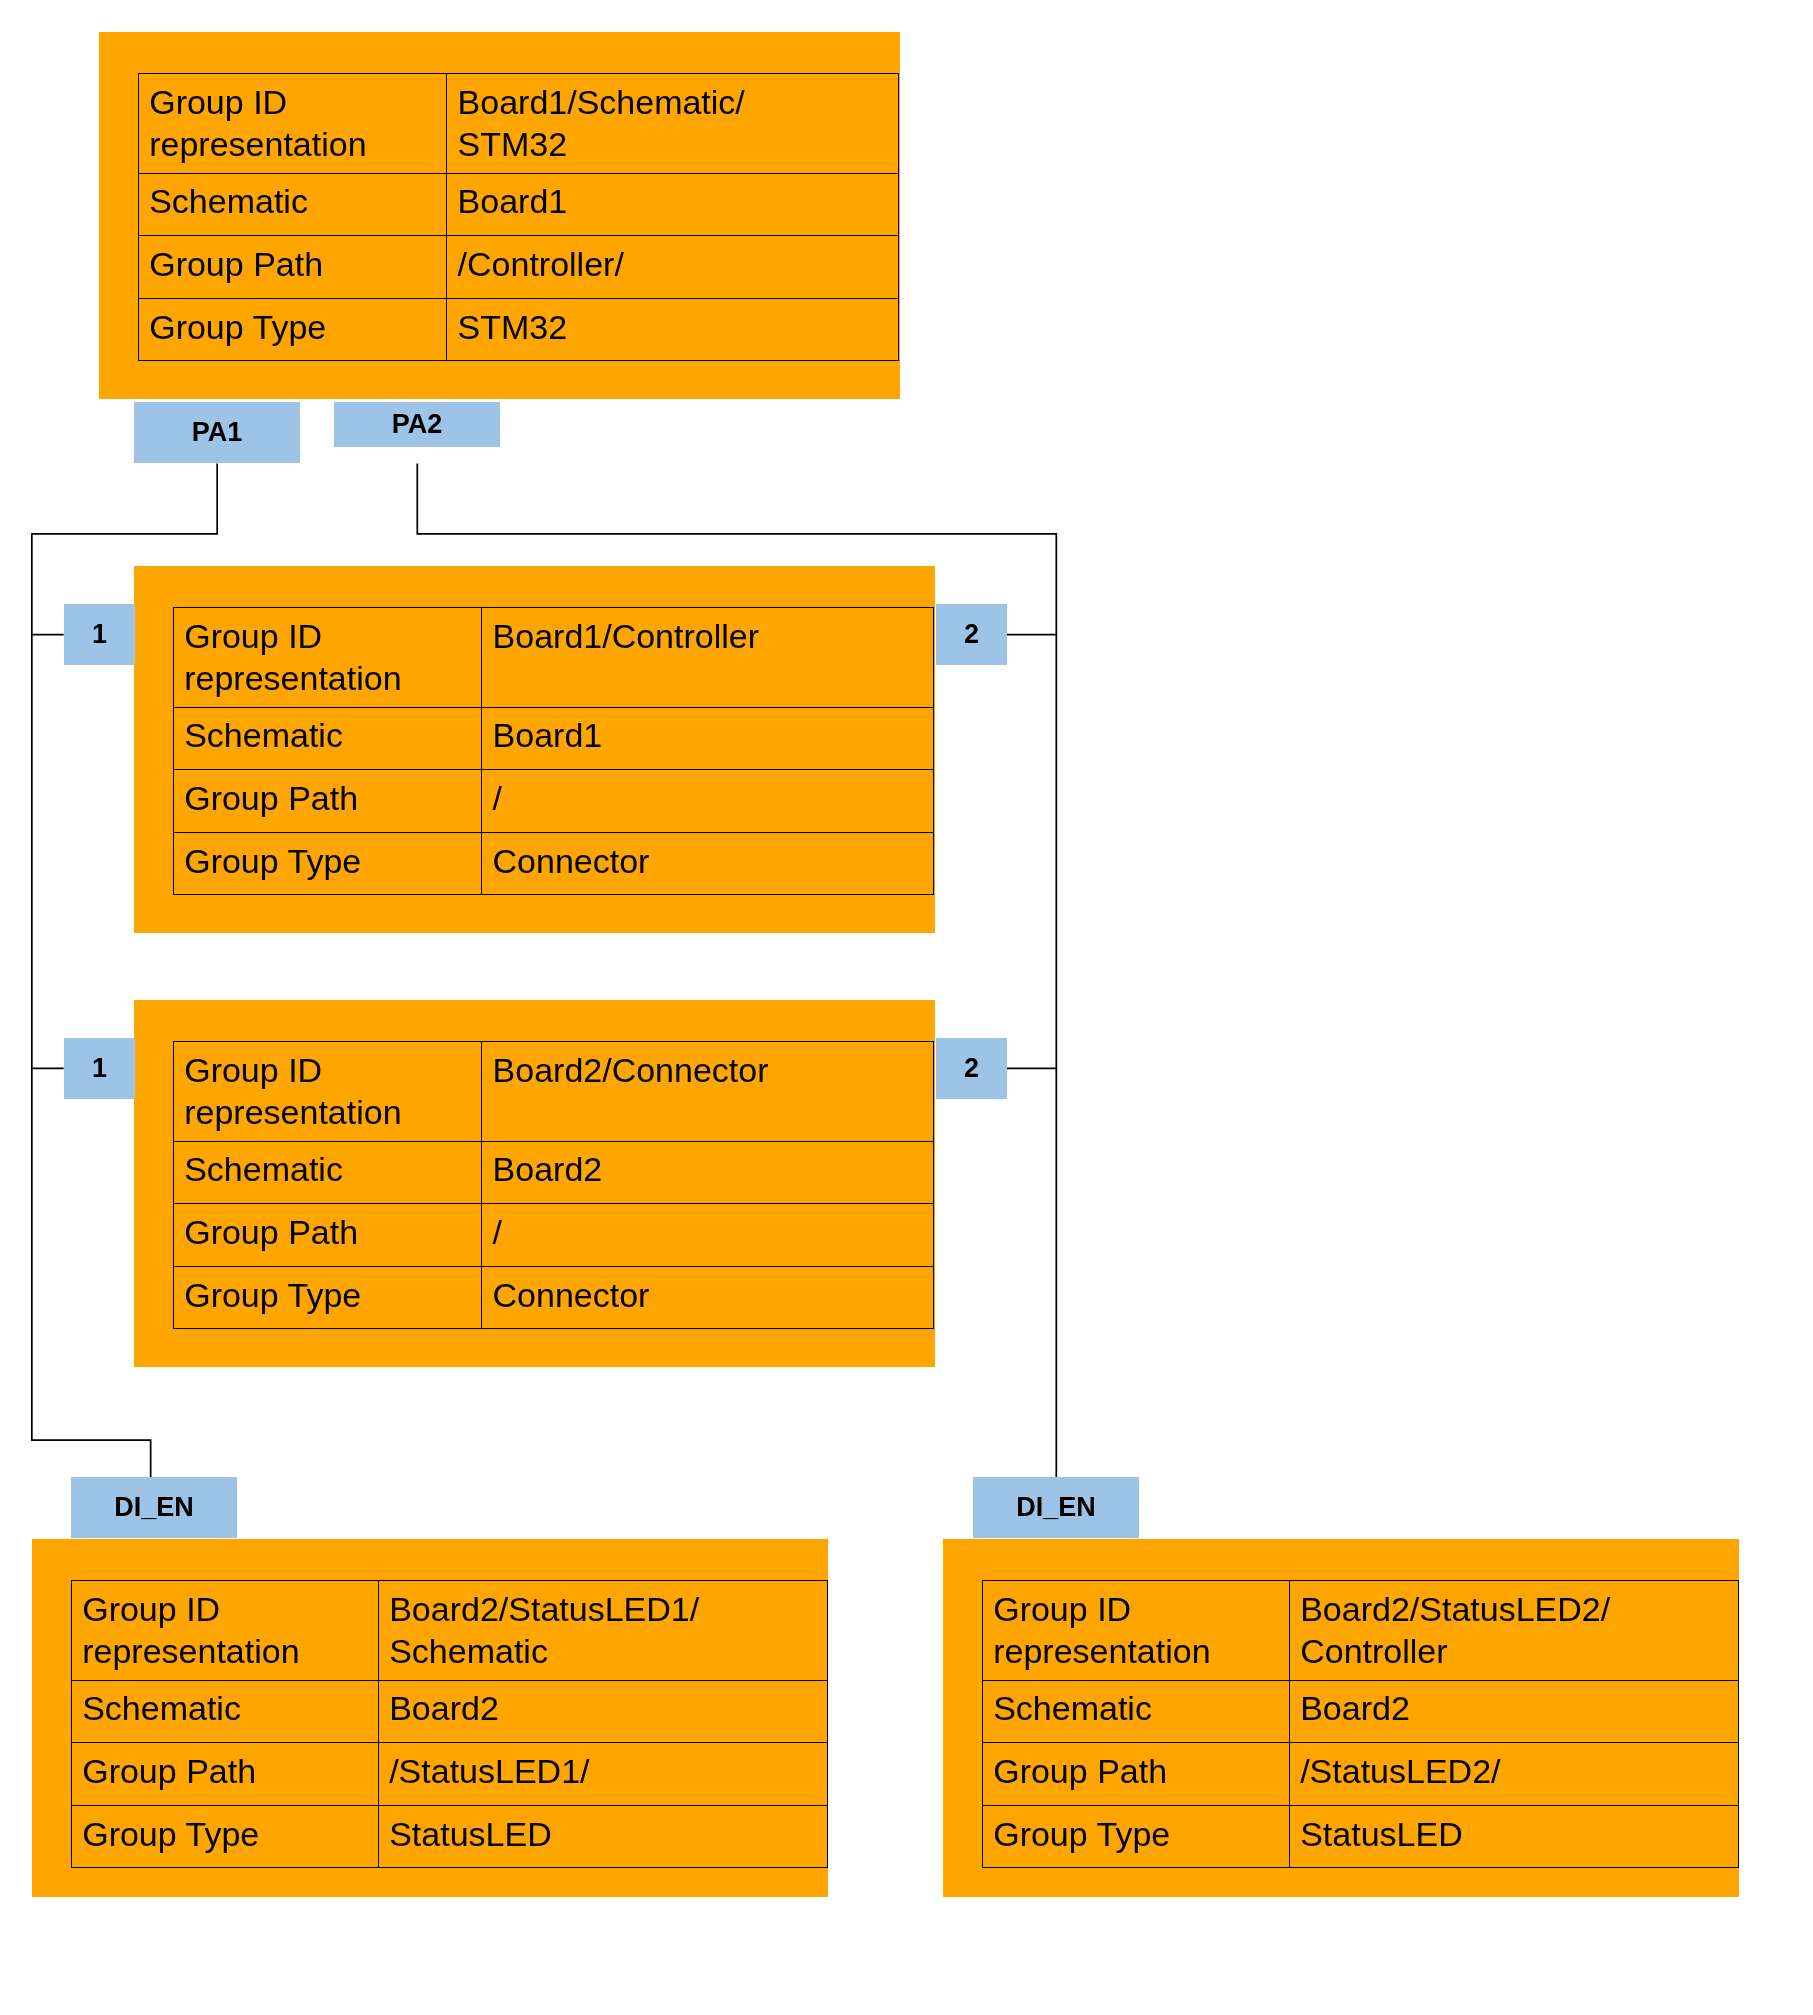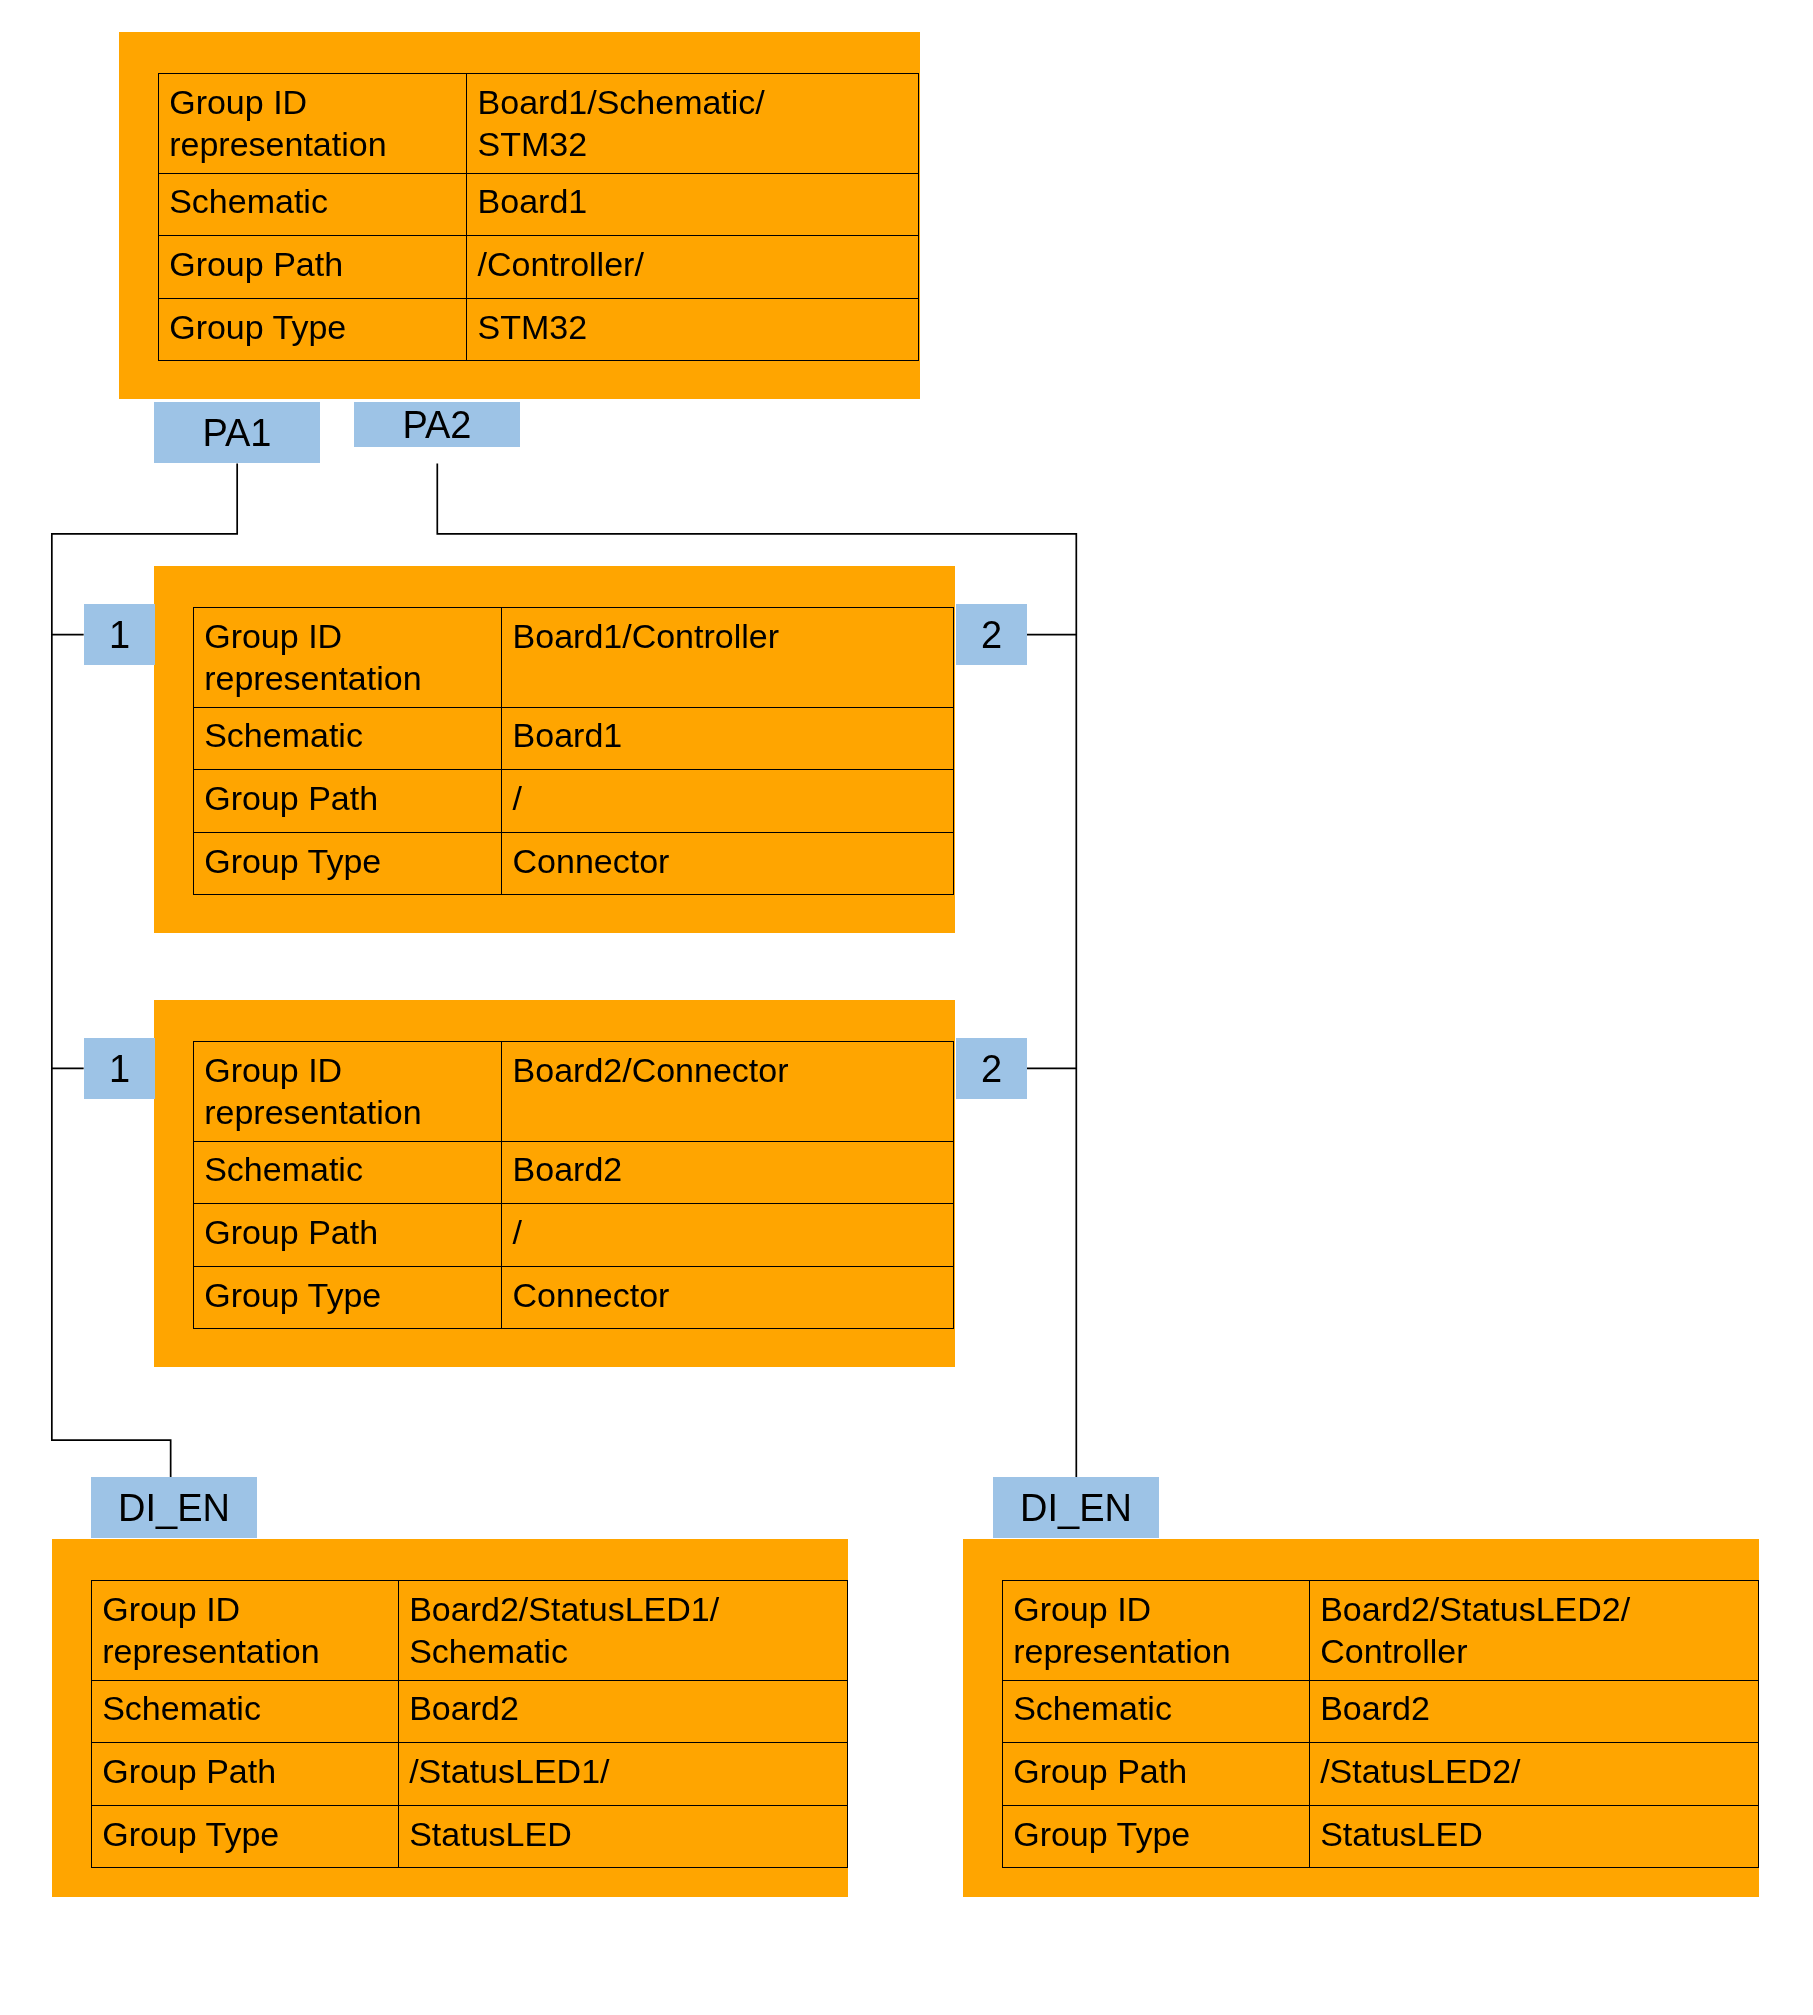--- a/index.html
+++ b/index.html
@@ -1,40 +1,40 @@
 <!DOCTYPE html>
 <html style="--node-fill: #FFA500; --pin-fill: #9DC3E6; --line: #000000;font-size:9px"><head>
 <meta charset="utf-8">
 <style>
   html,body{margin:0;padding:0;}
   body{
     width:1813px;height:2015px;position:relative;background:#ffffff;
     font-family:"Liberation Sans",sans-serif;color:#000;
   }
-  .canvas{position:absolute;inset:0;margin-left:20px;}
+  .canvas{position:absolute;inset:0;}
   svg.wires{position:absolute;left:0;top:0;z-index:0;}
   .wire{stroke:var(--line,#000);stroke-width:3;fill:none;}
   .node{
     position:absolute;background:var(--node-fill,#FFA500);z-index:1;
   }
   table.props{
     position:absolute;left:39px;top:41px;border-collapse:collapse;table-layout:fixed;
   }
   table.props td{
     border:1.7px solid #000;vertical-align:top;padding:6.8px 10.2px;
     font-size:34px;line-height:42px;white-space:pre-line;overflow:hidden;
   }
   td.lbl{width:287px;}
   td.val{width:430px;}
   tr.tall td{height:85px;}
   tr.single td{height:48px;}
   .pin{
     position:absolute;background:var(--pin-fill,#9DC3E6);z-index:2;
     display:flex;align-items:center;justify-content:center;
-    font-size:38px;line-height:1;
+    font-size:27px;line-height:1;font-weight:bold;
   }
 </style>
 </head>
 <body>
 
 <div class="canvas">
 
   <svg class="wires" width="1813" height="2015" viewBox="0 0 3189 3544">
     <path class="wire" d="M382 815 L382 939 L56 939 L56 2533 L265 2533 L265 2598 M56 1116 L112 1116 M56 1879 L112 1879"></path>
     <path class="wire" d="M734 815 L734 939 L1858 939 L1858 2598 M1770 1116 L1858 1116 M1770 1879 L1858 1879"></path>

